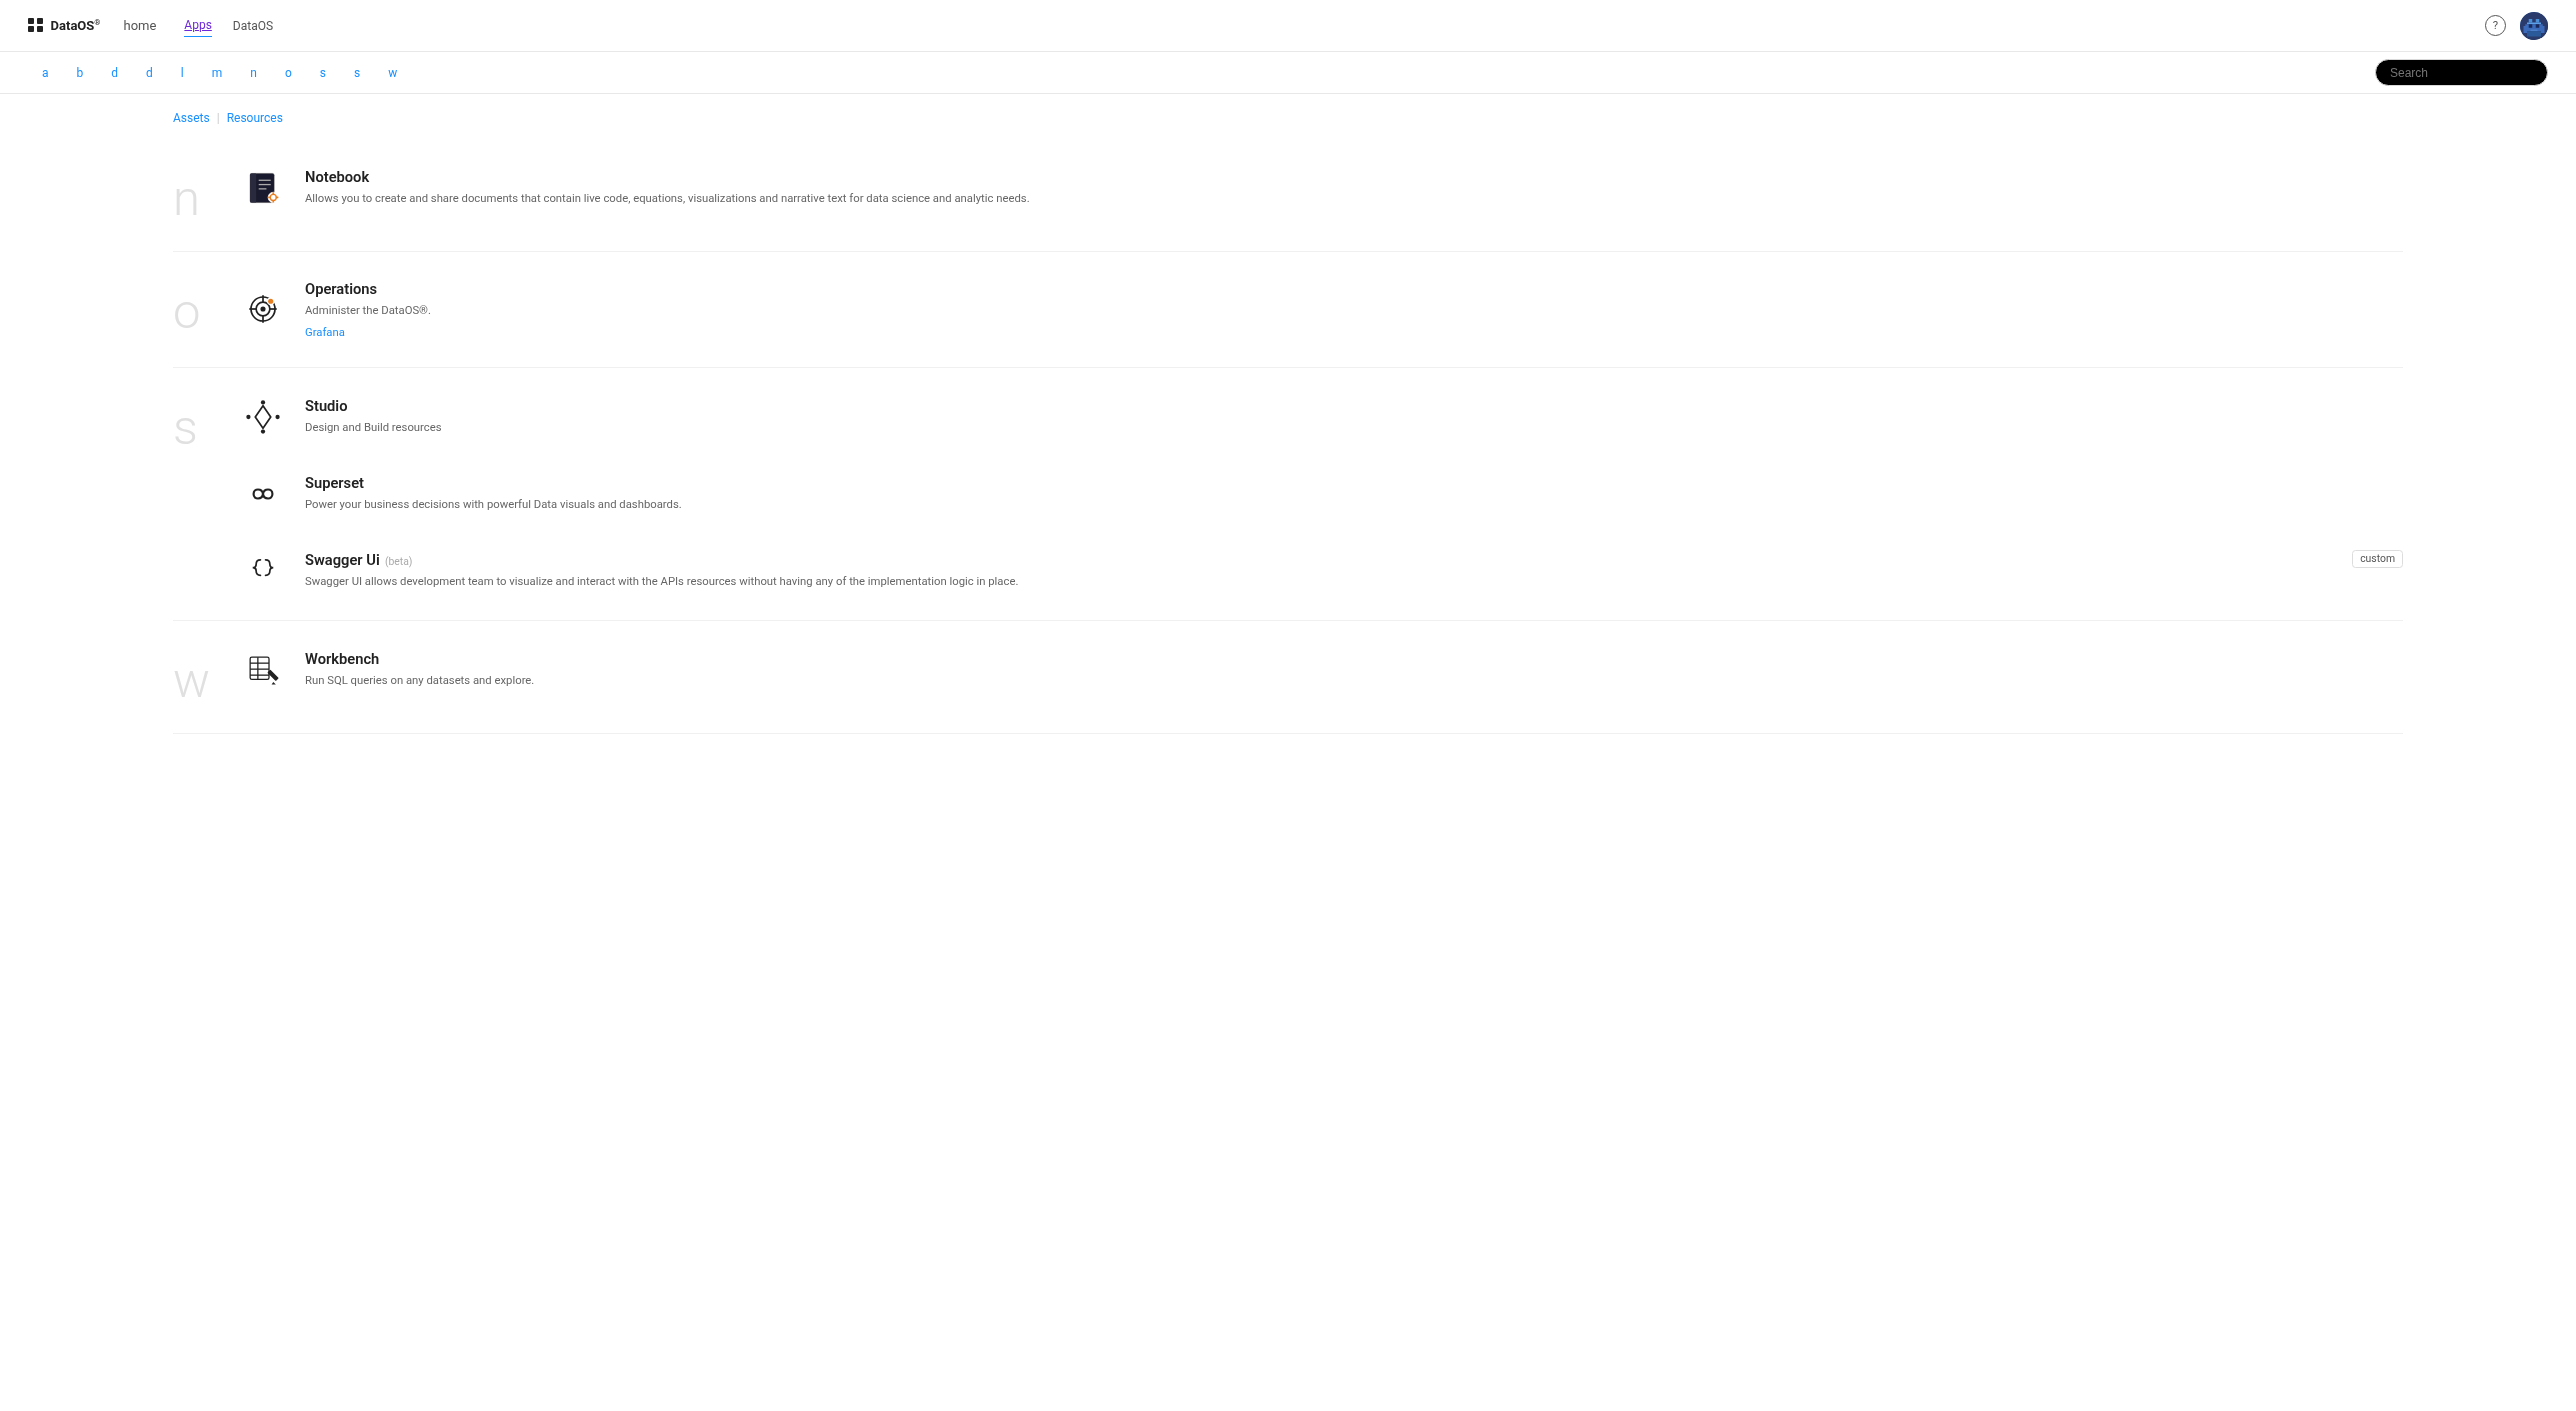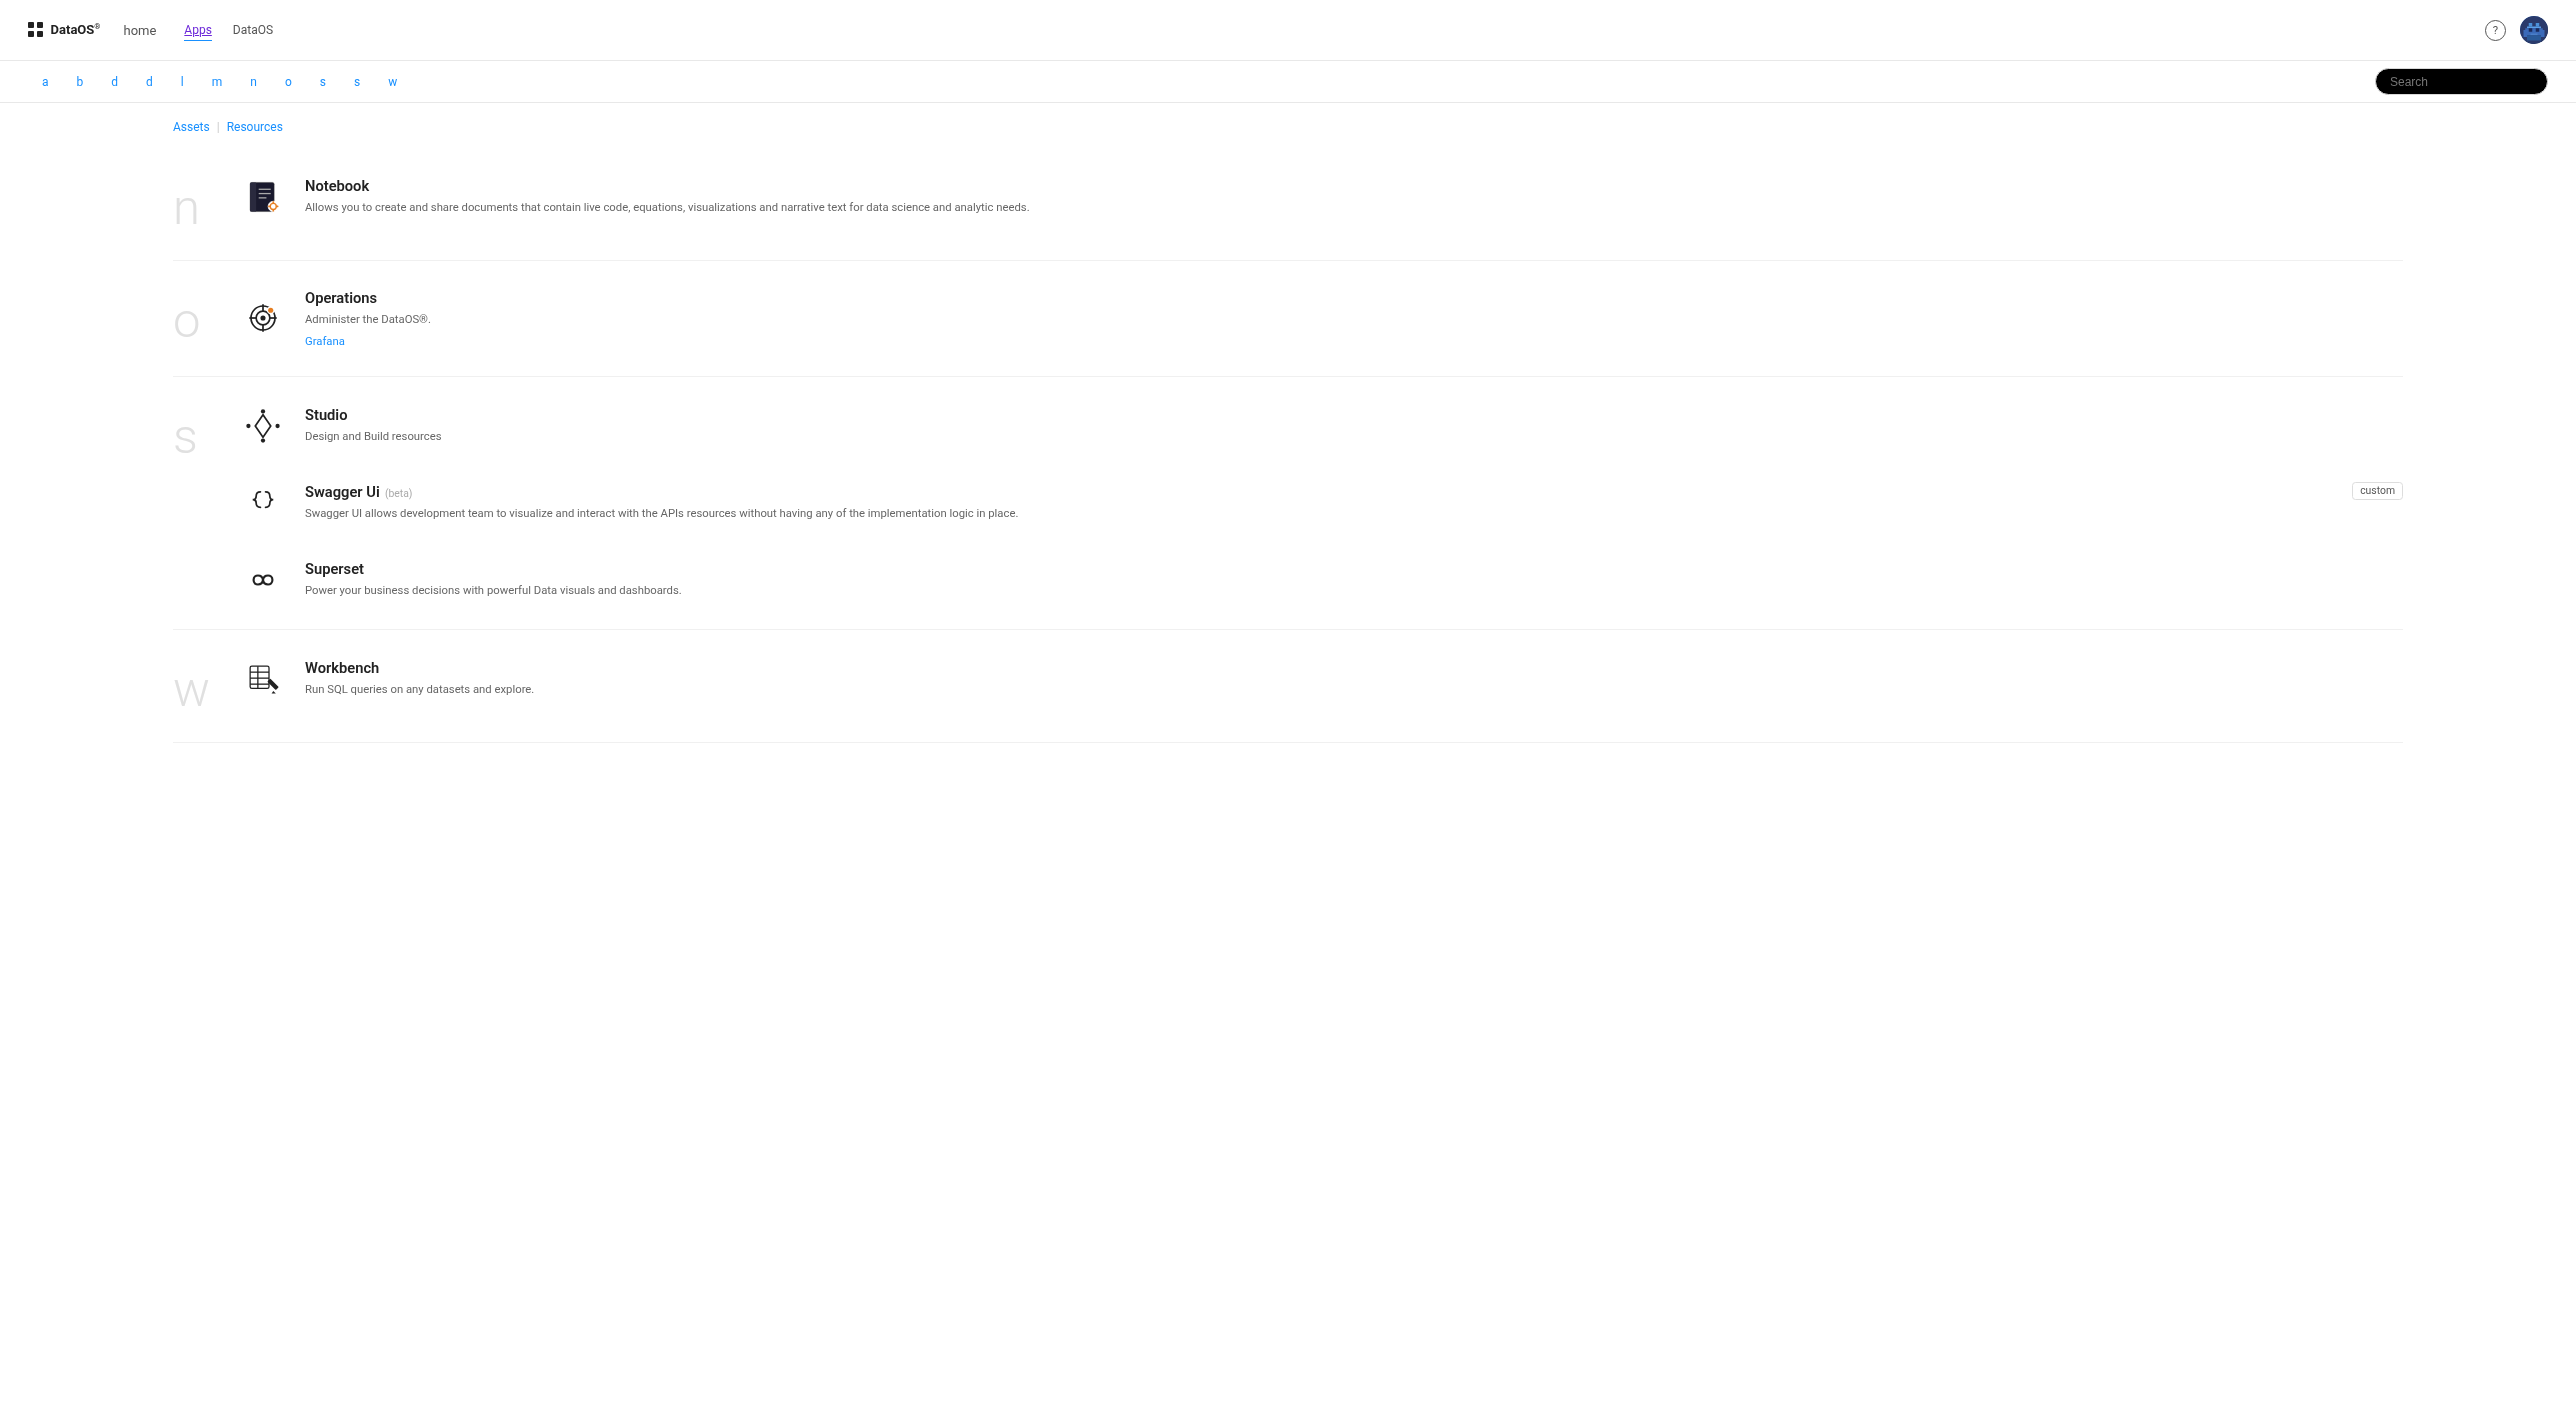--- a/index.html
+++ b/index.html
@@ -3,21 +3,21 @@
   <meta charset="utf-8">
   <style>
     * { box-sizing: border-box; margin: 0; padding: 0; }
     body { font-family: -apple-system, BlinkMacSystemFont, 'Segoe UI', Roboto, sans-serif; background: #fff; color: #333; font-size: 12px; }
 
     
     #header {
       display: flex;
       align-items: center;
       padding: 0 28px;
-      height: 61px;
+      height: 52px;
       border-bottom: 0.9px solid #e8e8e8;
       position: relative;
     }
     #logo {
       display: flex;
       align-items: center;
       gap: 7px;
       font-size: 14px;
       font-weight: 600;
       color: #222;
@@ -342,45 +342,45 @@
         <div class="app-info">
           <div class="app-name">Studio</div>
           <div class="app-desc">Design and Build resources</div>
         </div>
       </div>
 
       <div class="app-item">
         <div class="app-icon">
           <svg width="36" height="36" viewBox="0 0 42 42" xmlns="http://www.w3.org/2000/svg">
 
+            <path d="M10 21 C10 14, 20 14, 21 21 C22 28, 32 28, 32 21 C32 14, 22 14, 21 21 C20 28, 10 28, 10 21 Z" fill="none" stroke="#222" stroke-width="2.5"></path>
+          </svg>
+        </div>
+        <div class="app-info">
+          <div class="app-name">Superset</div>
+          <div class="app-desc">Power your business decisions with powerful Data visuals and dashboards.</div>
+        </div>
+      </div>
+
+      <div class="app-item">
+        <div class="app-icon">
+          <svg width="36" height="36" viewBox="0 0 42 42" xmlns="http://www.w3.org/2000/svg">
+
             <path d="M18 8 C14 8, 13 10, 13 13 C13 16, 11 17, 9 17 C11 17, 13 18, 13 21 C13 24, 14 26, 18 26" fill="none" stroke="#222" stroke-width="2" stroke-linecap="round"></path>
 
             <path d="M24 8 C28 8, 29 10, 29 13 C29 16, 31 17, 33 17 C31 17, 29 18, 29 21 C29 24, 28 26, 24 26" fill="none" stroke="#222" stroke-width="2" stroke-linecap="round"></path>
           </svg>
         </div>
         <div class="app-info">
           <div class="app-name">
             <span>Swagger Ui</span><span class="beta-tag">(beta)</span>
           </div>
           <div class="app-desc">Swagger UI allows development team to visualize and interact with the APIs resources without having any of the implementation logic in place.</div>
         </div>
         <div class="custom-badge">custom</div>
-      </div>
-
-      <div class="app-item">
-        <div class="app-icon">
-          <svg width="36" height="36" viewBox="0 0 42 42" xmlns="http://www.w3.org/2000/svg">
-
-            <path d="M10 21 C10 14, 20 14, 21 21 C22 28, 32 28, 32 21 C32 14, 22 14, 21 21 C20 28, 10 28, 10 21 Z" fill="none" stroke="#222" stroke-width="2.5"></path>
-          </svg>
-        </div>
-        <div class="app-info">
-          <div class="app-name">Superset</div>
-          <div class="app-desc">Power your business decisions with powerful Data visuals and dashboards.</div>
-        </div>
       </div>
 
     </div>
   </div>
 
   <div class="section">
     <div class="section-letter">w</div>
     <div class="section-items">
       <div class="app-item">
         <div class="app-icon">

